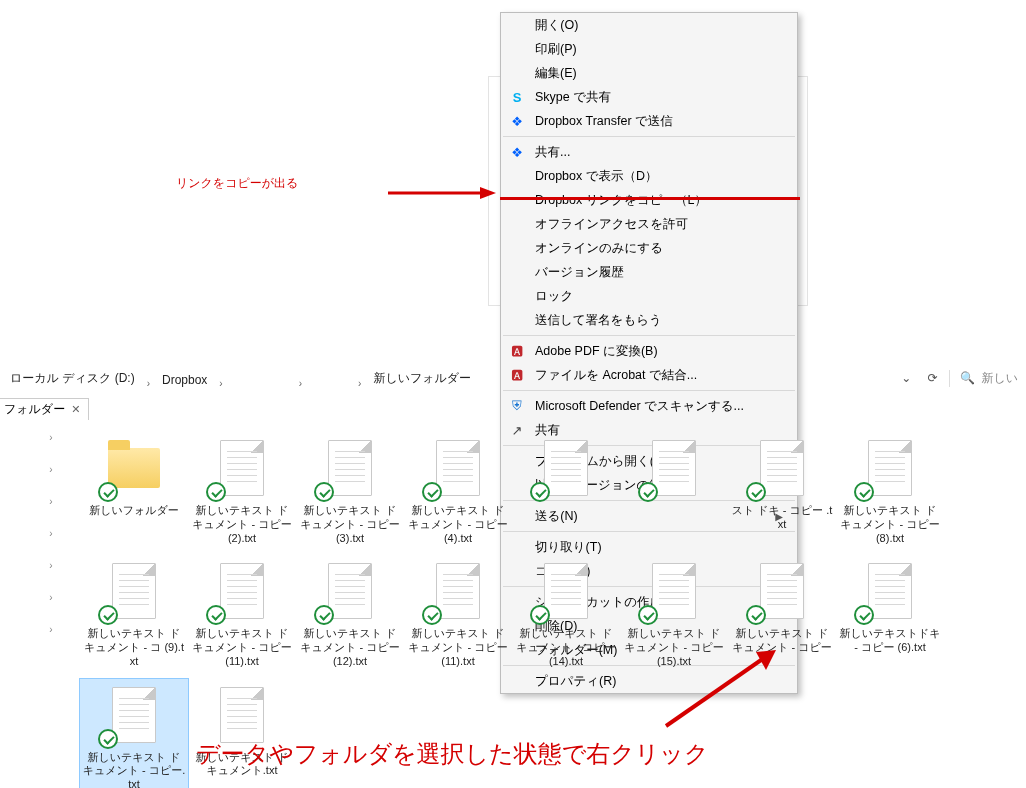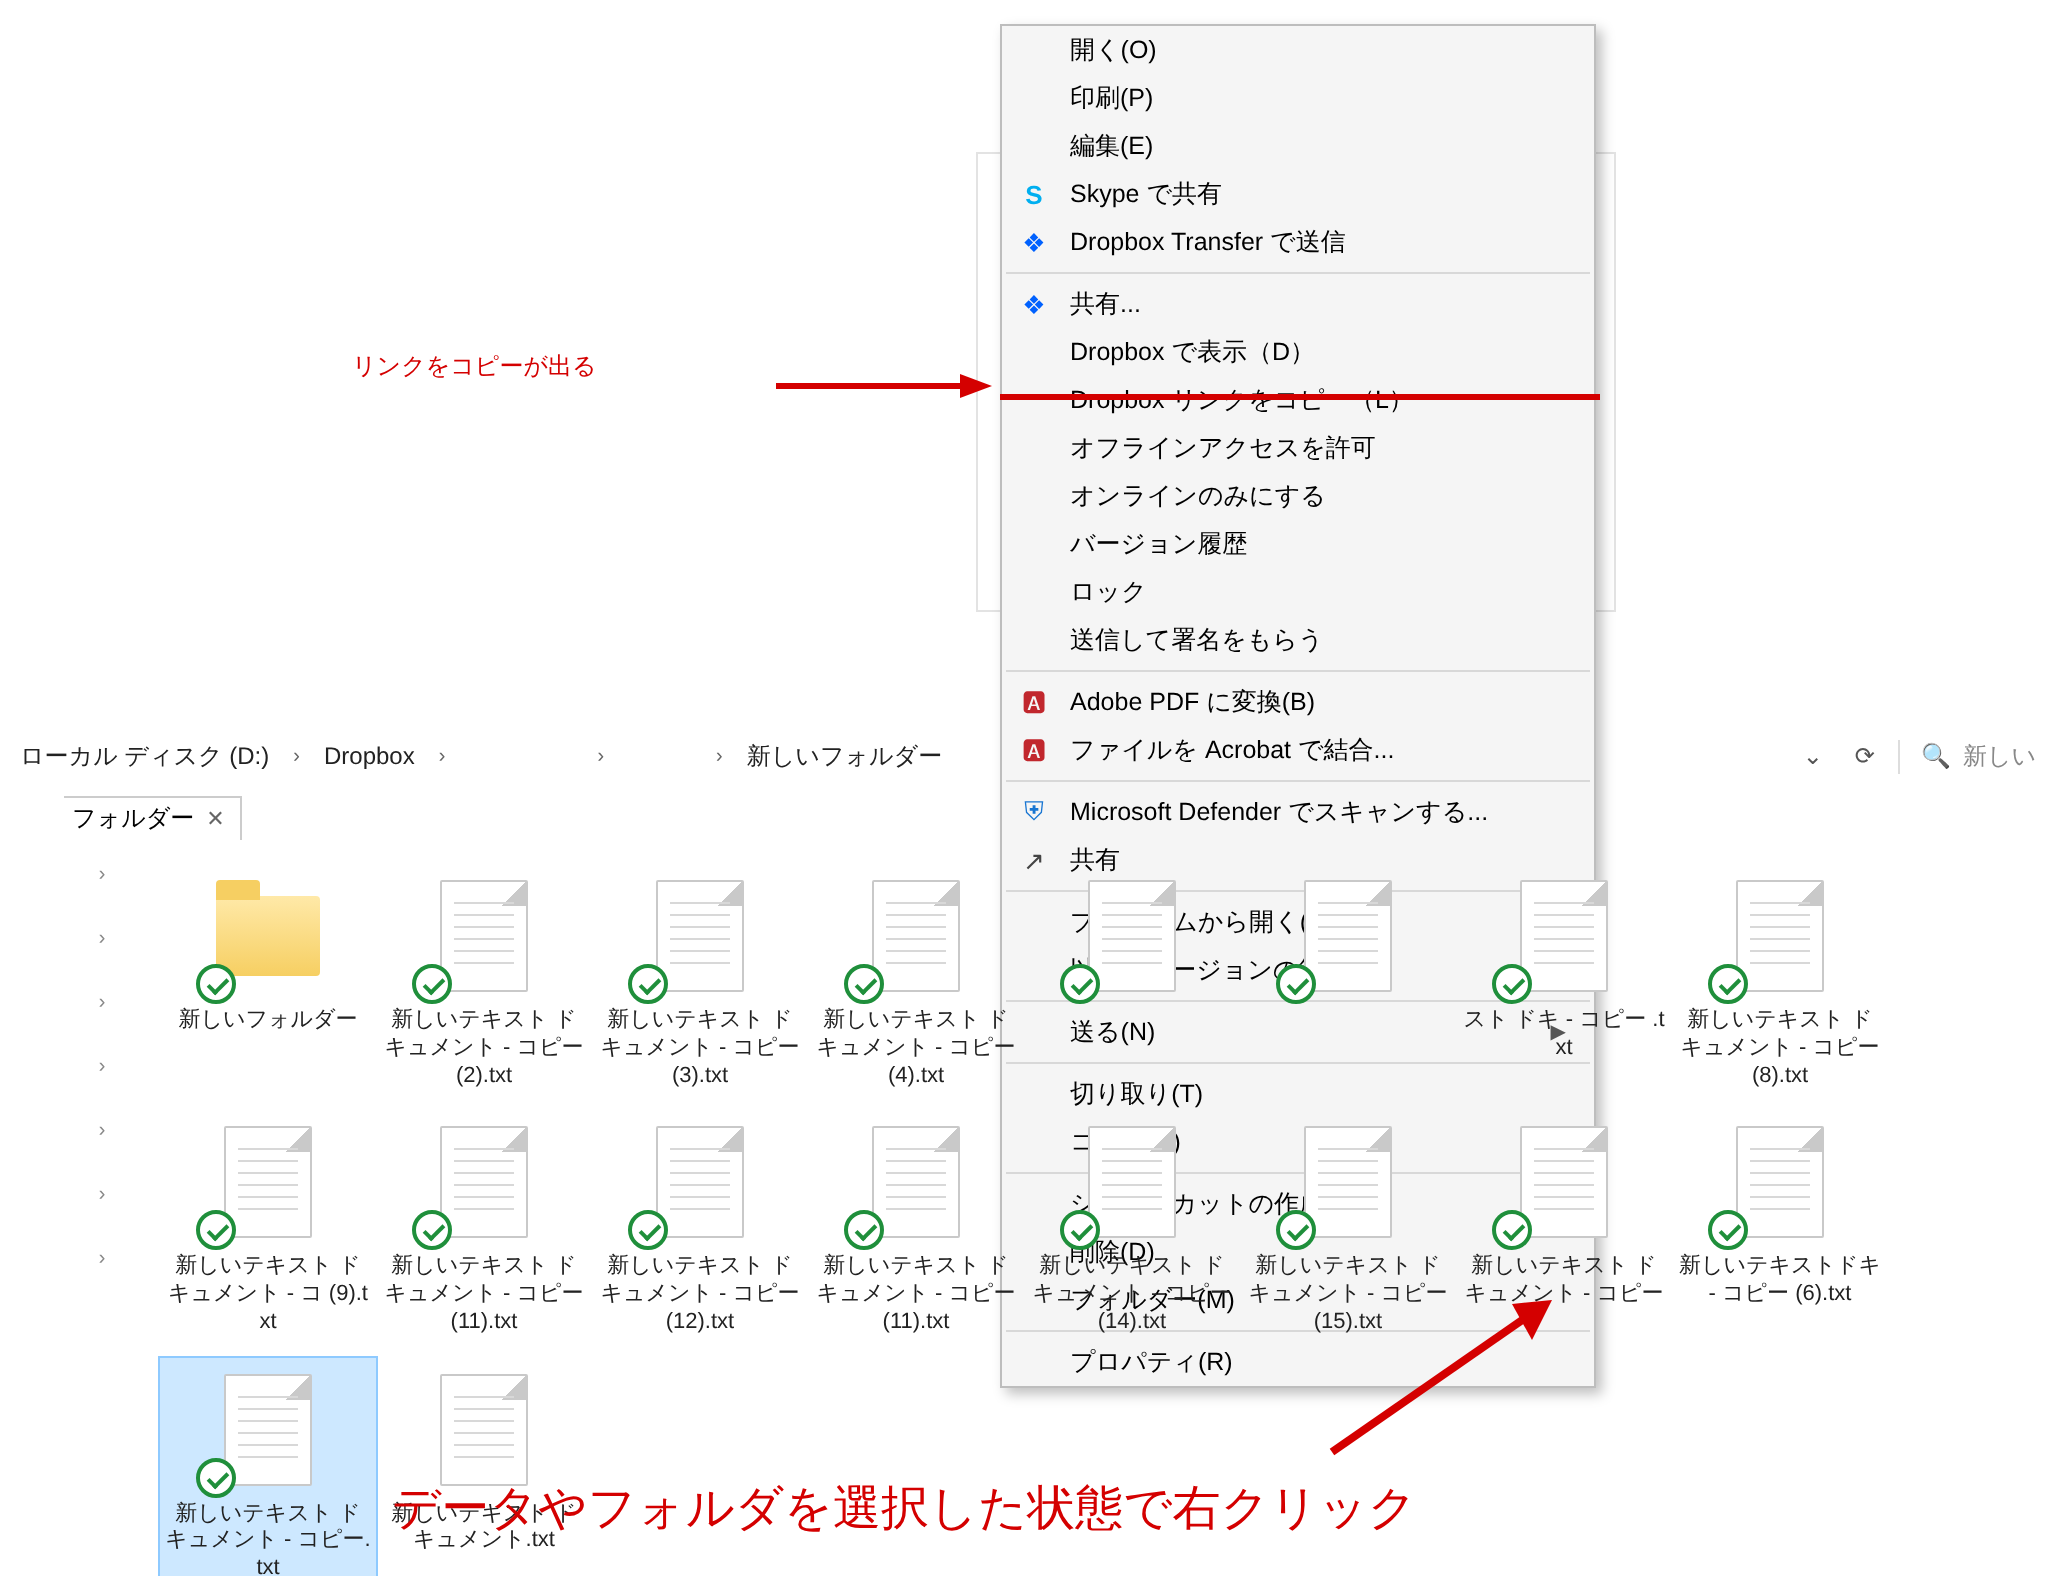--- a/index.html
+++ b/index.html
@@ -1,29 +1,29 @@
 <!DOCTYPE html>
 <html><head>
 <meta charset="utf-8">
 <style>
 * { margin: 0; padding: 0; box-sizing: border-box; font-family: "Yu Gothic UI", "Segoe UI", Meiryo, sans-serif; }
 html, body { width: 1026px; height: 788px; background: #fff; overflow: hidden; position: relative; }
 
 
 .addr-bar { position:absolute; left:0; right:0; top:364px; height:28px; display:flex; align-items:center; font-size:12px; }
-.addr-crumbs { display:flex; align-items:center; gap:2px; padding-left:6px; white-space:nowrap; }
+.addr-crumbs { display:flex; align-items:flex-end; gap:2px; padding-left:6px; white-space:nowrap; }
 .addr-crumbs .crumb { padding:2px 4px; color:#222; }
 .addr-crumbs .sep { color:#666; font-size:10px; padding:0 6px; }
 .addr-right { margin-left:auto; display:flex; align-items:center; gap:8px; padding-right:8px; }
 .addr-right .chev, .addr-right .refresh { color:#555; font-size:12px; padding:4px; }
 .searchbox { display:flex; align-items:center; gap:6px; border-left:1px solid #ddd; padding-left:10px; color:#888; }
 
 
 .tabstrip { position:absolute; left:0; top:398px; height:22px; display:flex; align-items:center; font-size:12px; }
-.tab { padding:2px 8px 2px 4px; border-top:1px solid #ccc; border-right:1px solid #ccc; display:flex; align-items:center; gap:6px;margin-left:32px; }
+.tab { padding:2px 8px 2px 4px; border-top:1px solid #ccc; border-right:1px solid #ccc; display:flex; align-items:center; gap:6px; }
 .tab .x { color:#666; font-size:11px; }
 
 
 .filepane { position:absolute; left:52px; right:0; top:432px; bottom:0; }
 .treecol { position:absolute; left:-10px; top:0; width:18px; }
 .treecol .tw { color:#888; font-size:10px; display:block; text-align:center; height:32px; }
 
 .grid { display:flex; flex-wrap:wrap; align-content:flex-start; gap:0; padding-left:28px; }
 .item { width:108px; display:flex; flex-direction:column; align-items:center; text-align:center; font-size:11px; line-height:1.25; color:#222; padding:4px 2px 10px; position:relative; }
 .item.sel { background:#cde8ff; outline:1px solid #8ecaff; }

